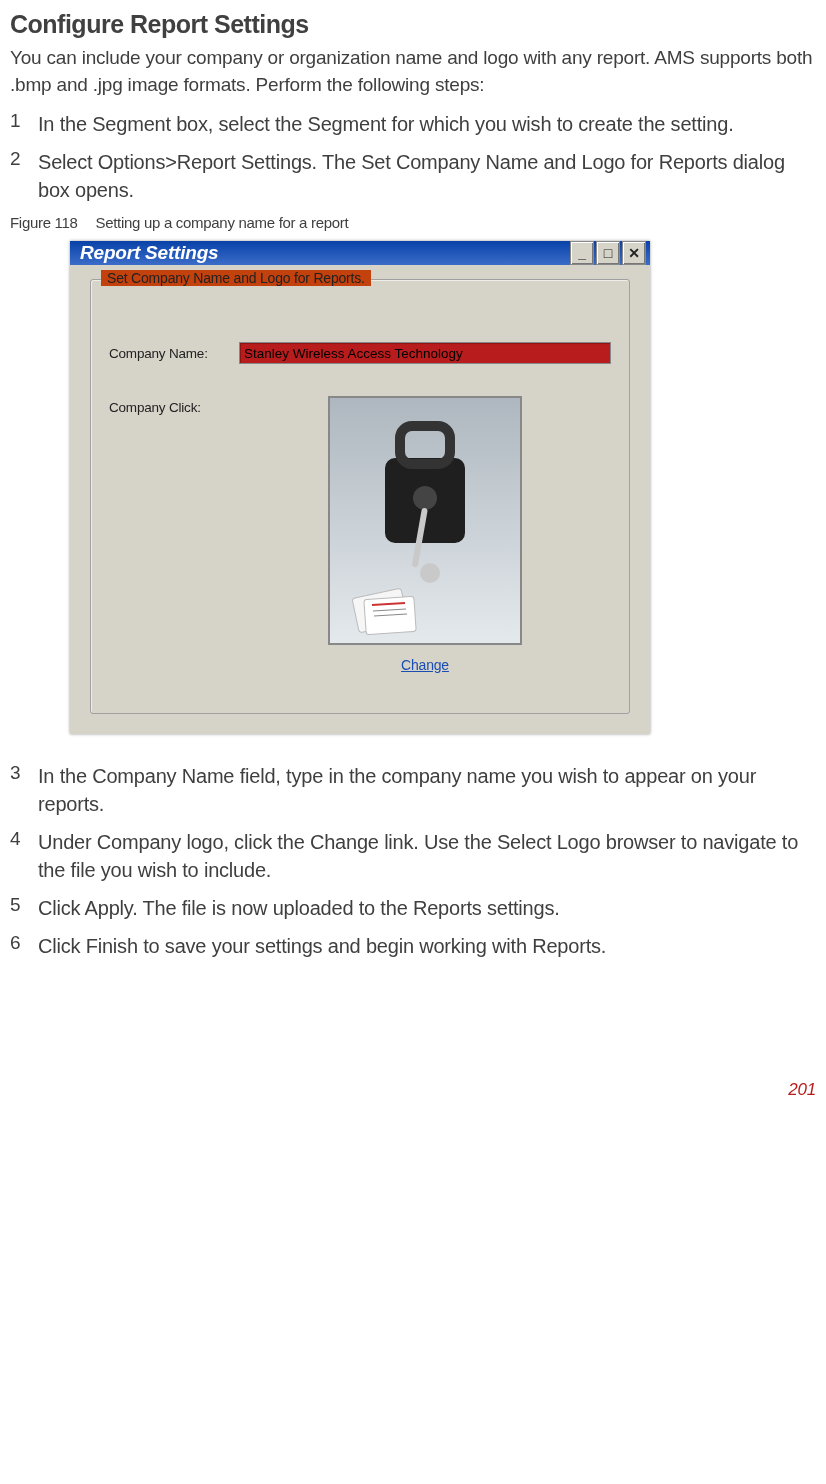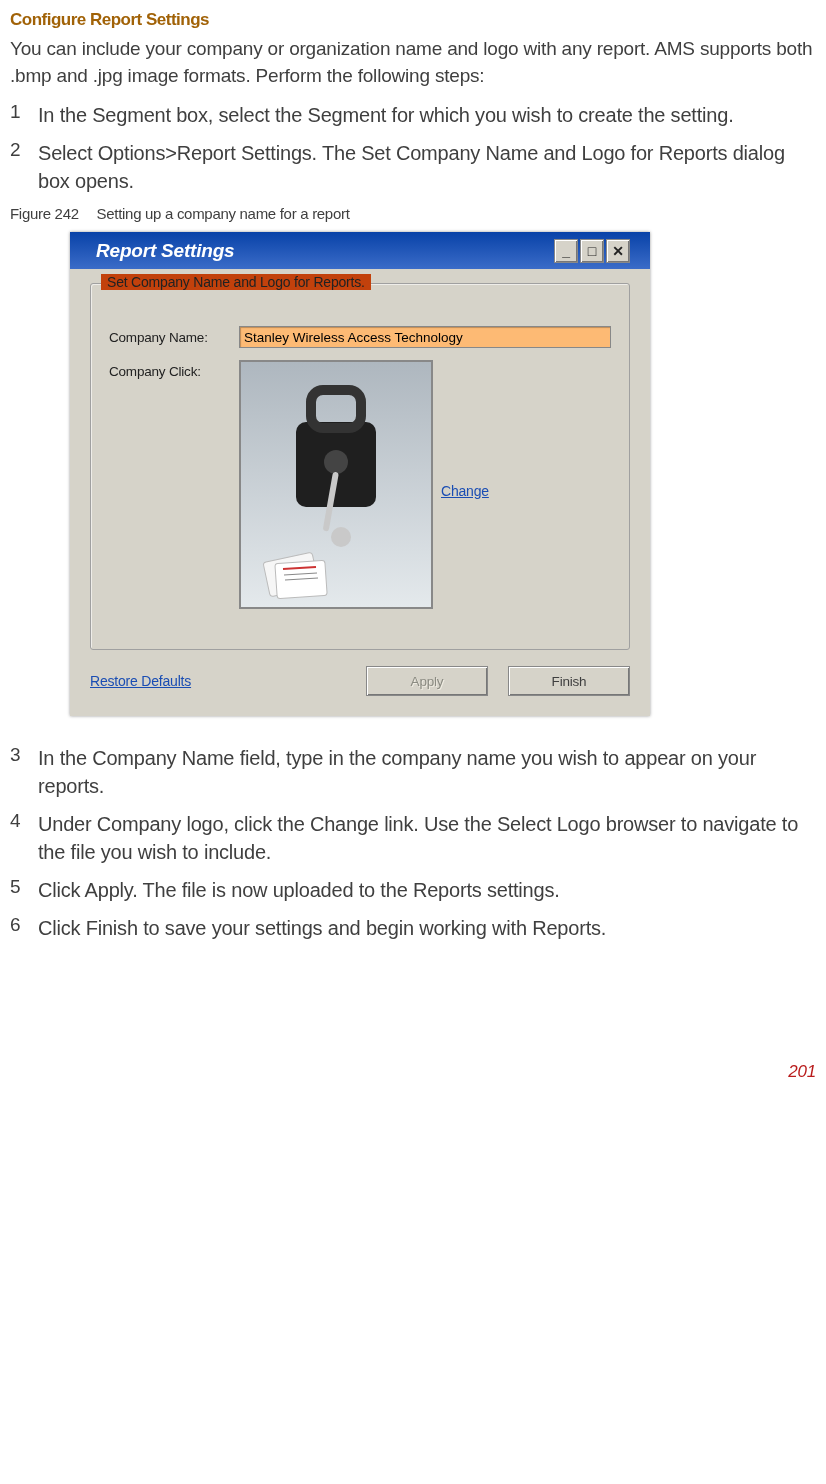--- a/index.html
+++ b/index.html
@@ -4,23 +4,23 @@
 <style>
   body {
     margin: 0;
     padding: 10px 10px 10px 10px;
     font-family: Arial, Helvetica, sans-serif;
     color: #3f3f3f;
     width: 806px;
     letter-spacing: -0.2px;
   }
   .heading {
-    color: #a16207;
+    color: #404040;
     font-weight: bold;
-    font-size: 17px;
+    font-size: 25px;
     margin-bottom: 6px;
     font-family: "Arial Narrow", Arial, sans-serif;
     letter-spacing: -0.5px;
   }
   .body-text {
     font-size: 19px;
     line-height: 1.4;
     margin-bottom: 12px;
     font-family: "Arial Narrow", Arial, sans-serif;
   }
@@ -50,24 +50,24 @@
     letter-spacing: -0.3px;
   }
   .figure-caption .fignum { margin-right: 14px; }
   .dialog-outer {
     margin-left: 60px;
     width: 580px;
     box-shadow: 0 0 3px rgba(0,0,0,0.4);
   }
   .titlebar {
     background: linear-gradient(#0842a8, #3b6cc8);
-    height: 37px;
-    display: flex;
-    align-items: center;
-    padding: 0 20px;
+    height: 24px;
+    display: flex;
+    align-items: center;
+    padding: 0 4px;
   }
   .titlebar-title {
     color: #fff;
     font-weight: bold;
     font-size: 19px;
     font-style: italic;
     flex: 1;
     padding-left: 6px;
   }
   .titlebar-btn {
@@ -102,45 +102,44 @@
     top: -10px;
     left: 10px;
     background: #c2410c;
     padding: 0 6px;
     font-size: 14px;
     color: #222;
   }
   .form-row {
     display: flex;
     align-items: flex-start;
-    margin-top: 12px;
+    margin-top: 32px;
   }
   .form-label {
     width: 130px;
     font-size: 13.5px;
     color: #222;
     padding-top: 4px;
     flex: none;
   }
   .text-input {
     flex: 1;
     height: 22px;
-    background: #fdba74;
+    background: #b91c1c;
     border: 1px solid #888;
     box-shadow: inset 1px 1px 1px rgba(0,0,0,0.25);
     font-size: 13.5px;
     padding: 0 4px;
     box-sizing: border-box;
   }
   .logo-col {
     flex: 1;
     display: flex;
-    flex-direction: row;
-    align-items: center;
-    gap: 8px;
+    flex-direction: column;
+    align-items: center;
   }
   .logo-frame {
     width: 190px;
     height: 245px;
     background: linear-gradient(#b6bfc6, #e1e6e9);
     border: 2px solid #888;
     box-shadow: inset 1px 1px 0 #fff, inset -1px -1px 0 #555;
     position: relative;
     overflow: hidden;
   }
@@ -198,21 +197,21 @@
     <div class="ol-num">1</div>
     <div class="ol-text">In the Segment box, select the Segment for which you wish to create the setting.</div>
   </div>
   <div class="ol-row">
     <div class="ol-num">2</div>
     <div class="ol-text">Select Options&gt;Report Settings. The Set Company Name and Logo for Reports dialog box opens.</div>
   </div>
 </div>
 
 <div class="figure-caption">
-  <span class="fignum">Figure 242</span>
+  <span class="fignum">Figure 118</span>
   <span>Setting up a company name for a report</span>
 </div>
 
 <div class="dialog-outer">
   <div class="titlebar">
     <div class="titlebar-title">Report Settings</div>
     <div class="titlebar-btn">_</div>
     <div class="titlebar-btn">□</div>
     <div class="titlebar-btn">✕</div>
   </div>
@@ -252,25 +251,20 @@
               <line x1="42" y1="207" x2="75" y2="205" stroke="#c33" stroke-width="2"></line>
               <line x1="43" y1="213" x2="76" y2="211" stroke="#888" stroke-width="1"></line>
               <line x1="44" y1="218" x2="77" y2="216" stroke="#888" stroke-width="1"></line>
             </svg>
           </div>
           <div class="link-txt">Change</div>
         </div>
       </div>
     </div>
 
-    <div class="dialog-footer">
-      <div class="footer-link">Restore Defaults</div>
-      <div class="win-button disabled">Apply</div>
-      <div class="win-button">Finish</div>
-    </div>
   </div>
 </div>
 
 <div style="height:28px"></div>
 
 <div class="ol">
   <div class="ol-row">
     <div class="ol-num">3</div>
     <div class="ol-text">In the Company Name field, type in the company name you wish to appear on your reports.</div>
   </div>

